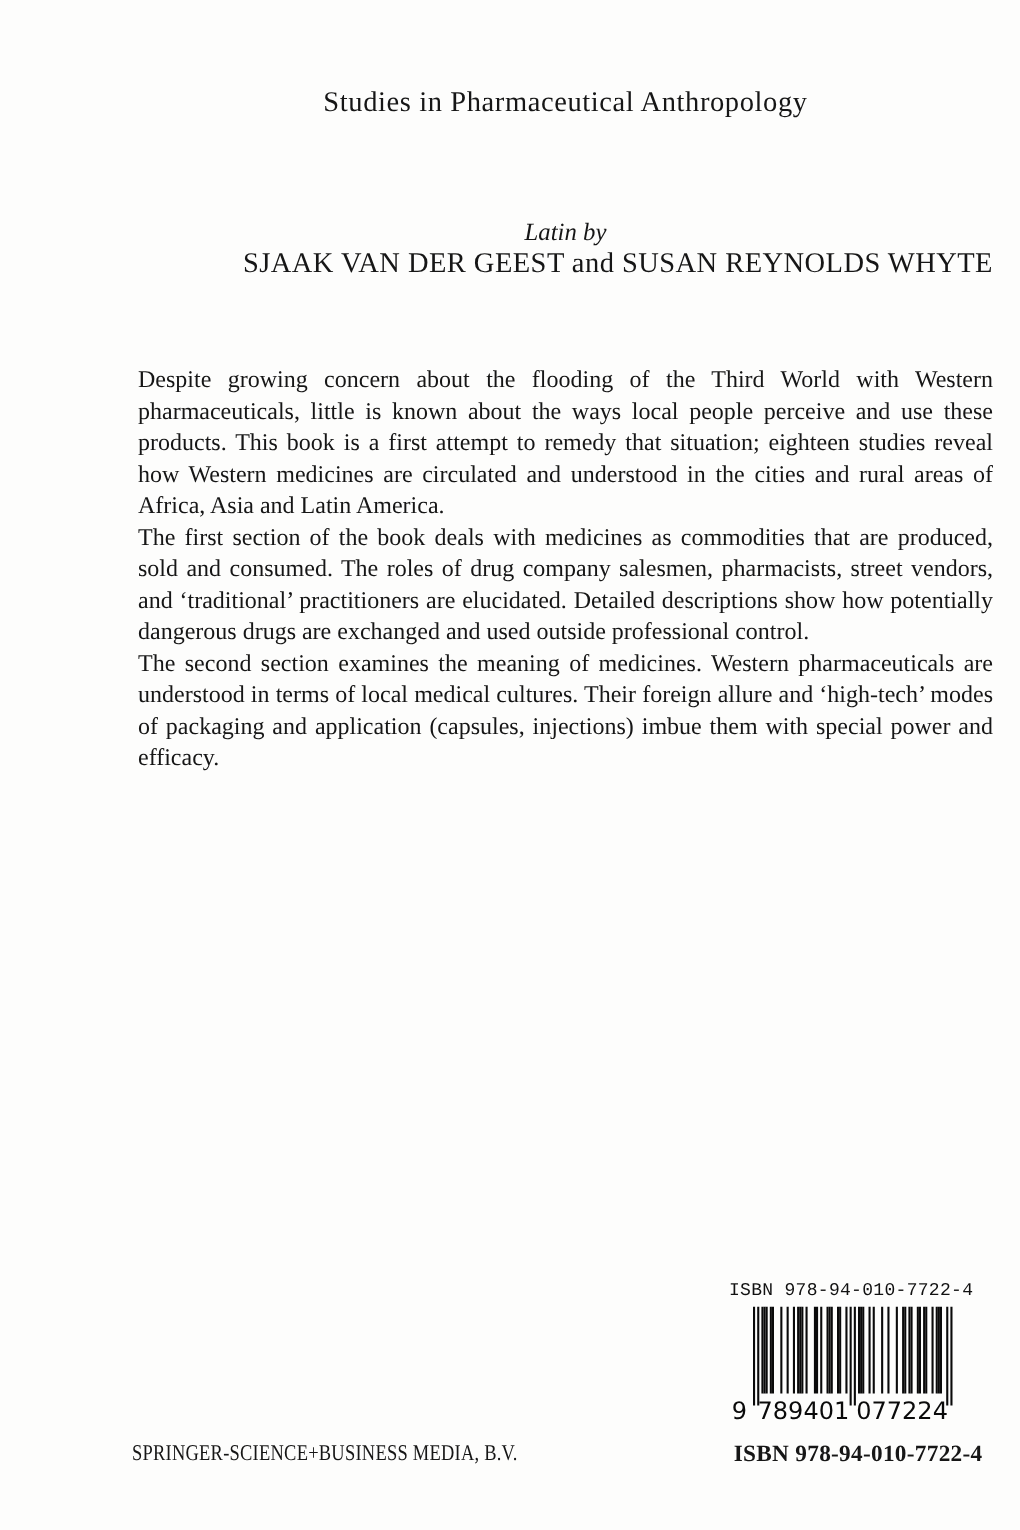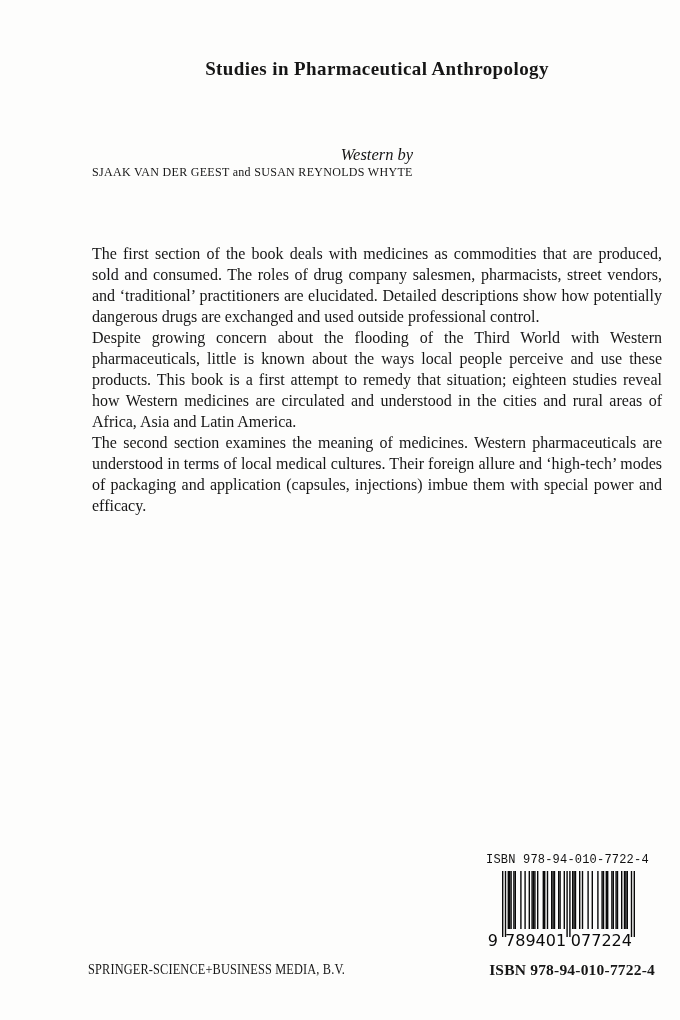--- a/index.html
+++ b/index.html
@@ -24,34 +24,33 @@
     line-height: 23px;
     letter-spacing: 0.6px;
     font-weight: normal;
     margin: 0;
   }
   .subtitle-line {
     font-size: 19px;
     line-height: 24px;
     letter-spacing: 0.4px;
     margin: 0;
-    font-weight: bold;
   }
   .edited-by {
     position: absolute;
     left: 92px; width: 570px; top: 145px;
     text-align: center;
     font-style: italic;
     font-size: 16.5px;
   }
   .editors {
     position: absolute;
     left: 92px; width: 570px; top: 165px;
-    text-align: left;
-    font-size: 12px;
+    text-align: right;
+    font-size: 19px;
     letter-spacing: 0.3px;
     white-space: nowrap;
   }
 
   
   .blurb {
     position: absolute;
     left: 92px; width: 570px; top: 243px;
   }
   .blurb p {
@@ -105,26 +104,26 @@
 </style>
 </head>
 <body>
 
 <div class="cover">
 
   <div class="title-block">
     <div class="subtitle-line">Studies in Pharmaceutical Anthropology</div>
   </div>
 
-  <div class="edited-by">Western by</div>
+  <div class="edited-by">Latin by</div>
   <div class="editors">SJAAK VAN DER GEEST and SUSAN REYNOLDS WHYTE</div>
 
   <div class="blurb">
+    <p>Despite growing concern about the flooding of the Third World with Western pharmaceuticals, little is known about the ways local people perceive and use these products. This book is a first attempt to remedy that situation; eighteen studies reveal how Western medicines are circulated and understood in the cities and rural areas of Africa, Asia and Latin America.</p>
     <p>The first section of the book deals with medicines as commodities that are produced, sold and consumed. The roles of drug company salesmen, pharmacists, street vendors, and ‘traditional’ practitioners are elucidated. Detailed descriptions show how potentially dangerous drugs are exchanged and used outside professional control.</p>
-    <p>Despite growing concern about the flooding of the Third World with Western pharmaceuticals, little is known about the ways local people perceive and use these products. This book is a first attempt to remedy that situation; eighteen studies reveal how Western medicines are circulated and understood in the cities and rural areas of Africa, Asia and Latin America.</p>
     <p>The second section examines the meaning of medicines. Western pharmaceuticals are understood in terms of local medical cultures. Their foreign allure and ‘high-tech’ modes of packaging and application (capsules, injections) imbue them with special power and efficacy.</p>
   </div>
 
   <div class="barcode-block">
     <div class="barcode-isbn-label">ISBN 978-94-010-7722-4</div>
     <svg id="barcode-svg" class="barcode-svg" width="152" height="78">
         <rect x="16.00" y="0" width="1.4" height="66"></rect>
         <rect x="18.80" y="0" width="1.4" height="66"></rect>
         <rect x="21.60" y="0" width="1.4" height="58"></rect>
         <rect x="23.00" y="0" width="1.4" height="58"></rect>

